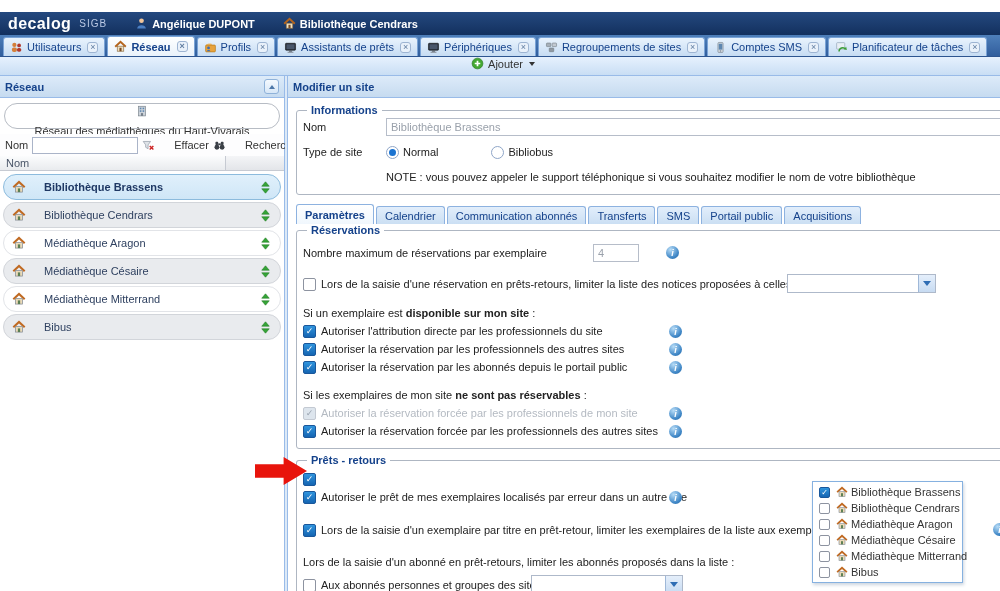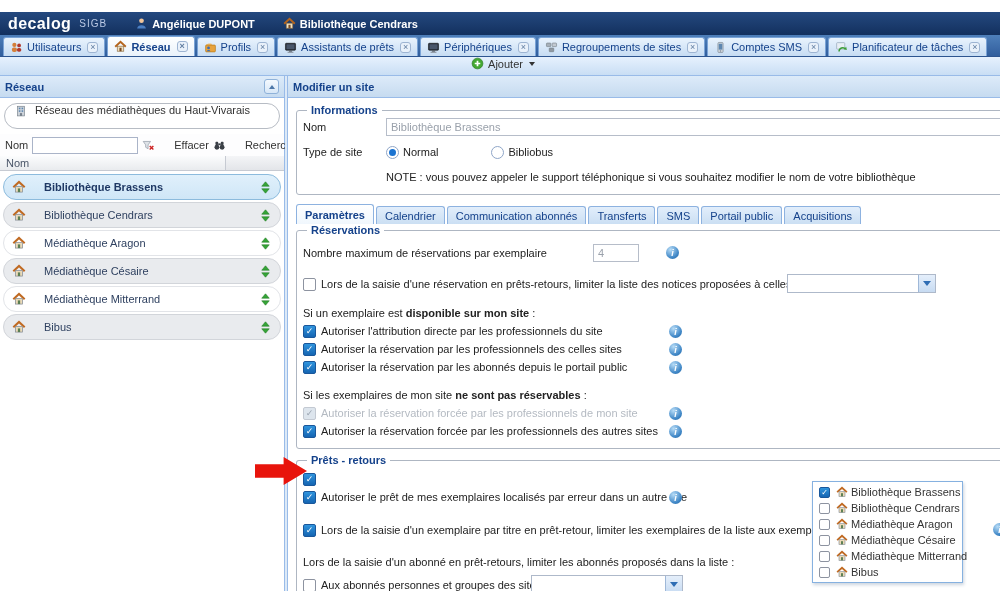--- a/index.html
+++ b/index.html
@@ -31,21 +31,21 @@
   .main { display:flex; height:527px; background:#dce9f7; }
   .left-panel { width:285px; background:#fff; border-right:1px solid #99bbe8; display:flex; flex-direction:column; }
   .splitter { width:2px; background:#dce9f7; }
   .right-panel { flex:1; background:#fff; border-left:1px solid #99bbe8; overflow:hidden; display:flex; flex-direction:column; }
 
   .panel-header { height:22px; flex:none; background:linear-gradient(#ddebf9,#c6dbf0); border-bottom:1px solid #99bbe8; display:flex; align-items:center; justify-content:space-between; padding:0 5px; color:#15428b; font-weight:bold; }
   .collapse-btn { width:15px; height:15px; border:1px solid #8fb2d9; border-radius:3px; background:linear-gradient(#f4f9fe,#d7e7f7); display:flex; align-items:center; justify-content:center; }
   .collapse-btn i { width:0; height:0; border-left:3.5px solid transparent; border-right:3.5px solid transparent; border-bottom:4px solid #4d77a8; }
 
   .network-box { padding:5px 4px; }
-  .pill-item { height:26px; border:1px solid #b7bcc4; border-radius:13px; display:flex; align-items:flex-start; gap:7px; padding:0 9px; color:#333; }
+  .pill-item { height:26px; border:1px solid #b7bcc4; border-radius:13px; display:flex; align-items:center; gap:7px; padding:0 9px; color:#333;flex-direction:column; }
 
   .sites-search { height:22px; display:flex; align-items:center; padding:0 5px; gap:4px; background:#fdfdfe; }
   .search-input { width:106px; height:17px; border:1px solid #aab4c8; padding:0 3px; font-size:11px; }
   .srch-lbl { color:#333; }
   .srch-act { display:flex; align-items:center; gap:19px; color:#333; cursor:default; }
 
   .col-header { height:15px; display:flex; border-bottom:1px solid #c6cad2; background:linear-gradient(#fbfcfd,#e9ebee); color:#4a5568; }
   .col-header .c1 { width:225px; padding-left:6px; line-height:14px; }
   .col-header .c2 { flex:1; border-left:1px solid #c6cad2; background:linear-gradient(#f4f5f7,#e3e5e9); }
 
@@ -461,21 +461,21 @@
           <span>Si un exemplaire est </span><b>disponible sur mon site</b><span> :</span>
         </div>
         <div id="avail-list">
             <div class="cb-row">
               <span class="cb checked"></span>
               <span class="cb-label">Autoriser l'attribution directe par les professionnels du site</span>
               <span class="info abs" style="left: 366px; top: 3px;"></span>
             </div>
             <div class="cb-row">
               <span class="cb checked"></span>
-              <span class="cb-label">Autoriser la réservation par les professionnels des celles sites</span>
+              <span class="cb-label">Autoriser la réservation par les professionnels des autres sites</span>
               <span class="info abs" style="left: 366px; top: 3px;"></span>
             </div>
             <div class="cb-row">
               <span class="cb checked"></span>
               <span class="cb-label">Autoriser la réservation par les abonnés depuis le portail public</span>
               <span class="info abs" style="left: 366px; top: 3px;"></span>
             </div>
           </div>
 
         <div class="sub-head">

